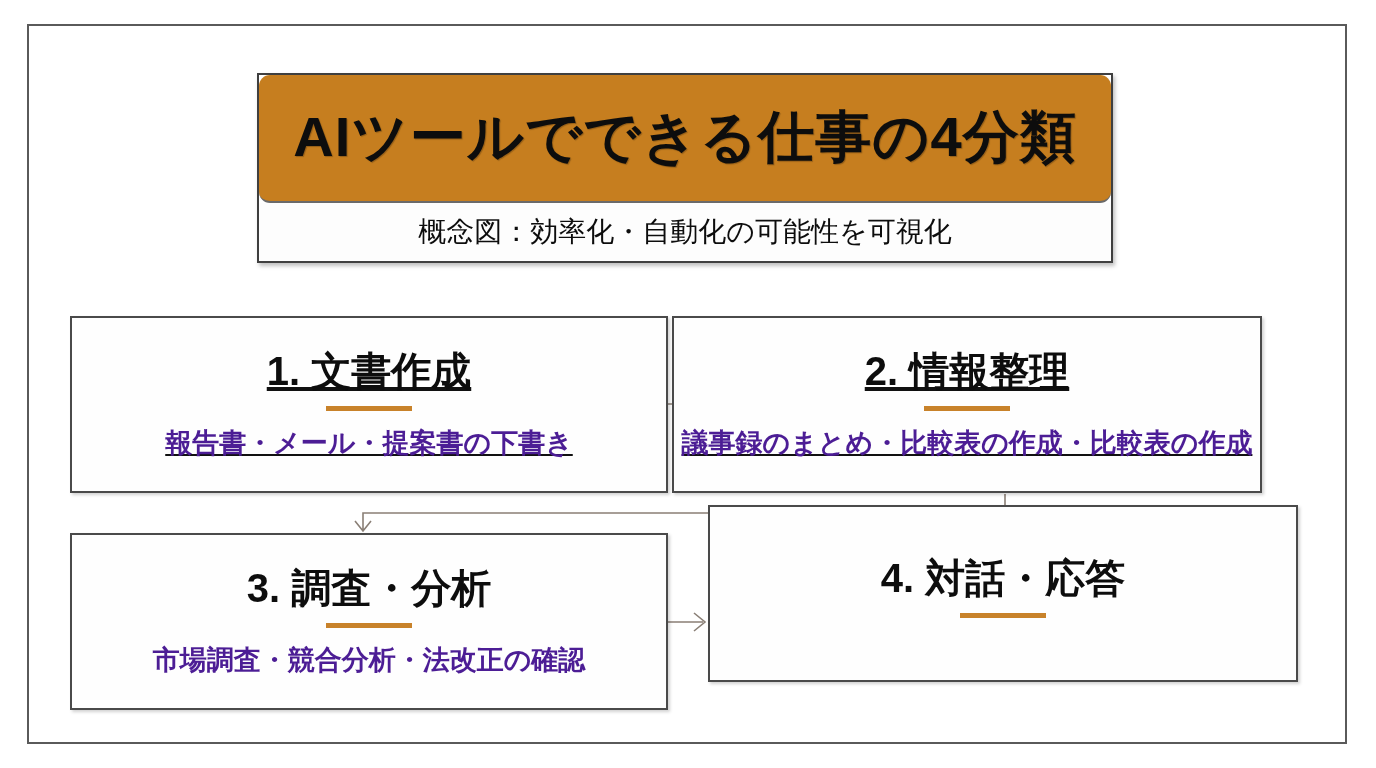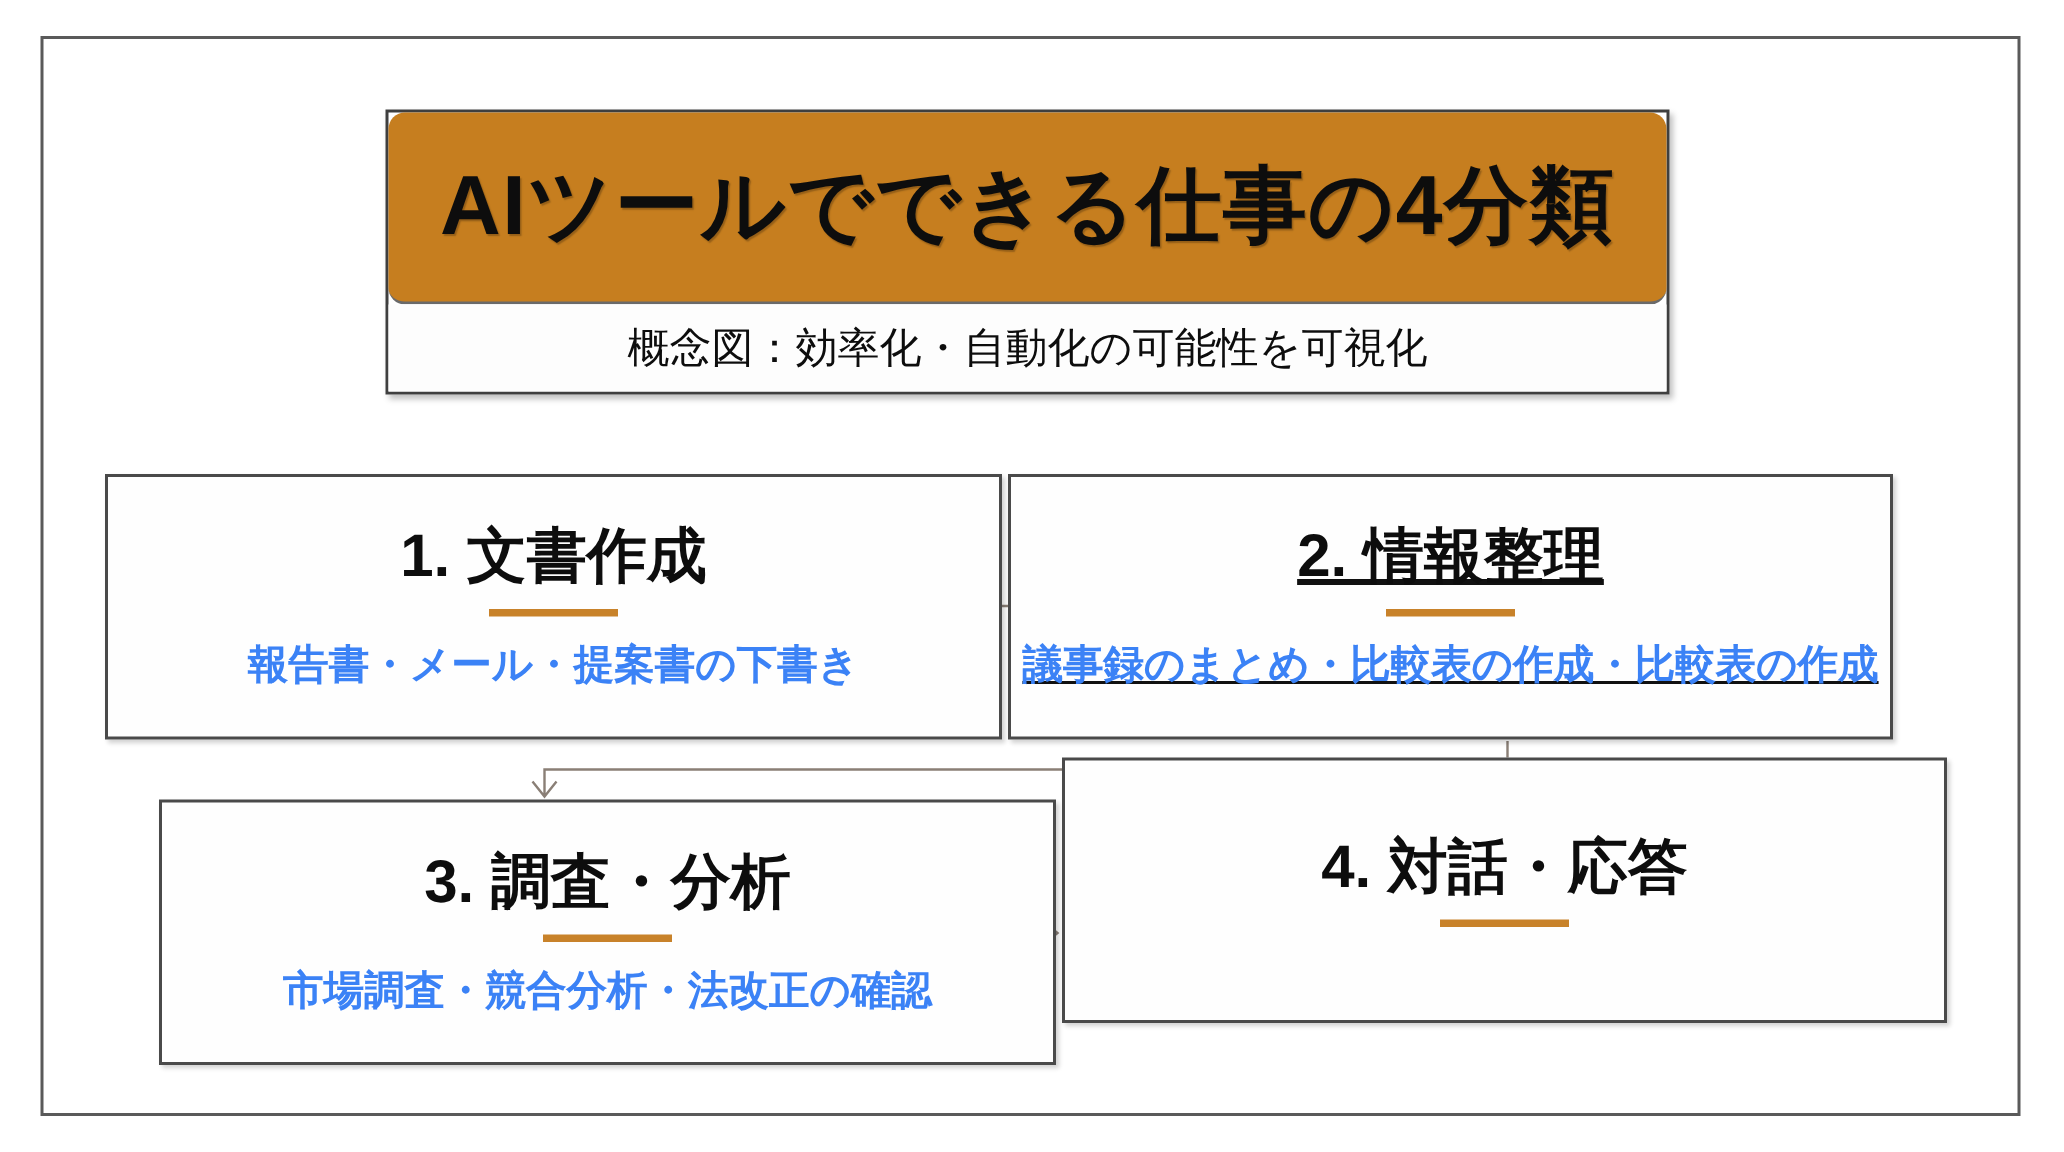--- a/index.html
+++ b/index.html
@@ -57,41 +57,41 @@
   .cat-box {
     position: absolute;
     background: #fefefe;
     border: 2px solid #4a4a4a;
     box-shadow: 2px 2px 3px rgba(0,0,0,0.18);
     display: flex;
     flex-direction: column;
     align-items: center;
     justify-content: center;
   }
-  .box-1 { left: 70px;  top: 316px; width: 598px; height: 177px; }
+  .box-1 { left: 70px;  top: 316px; width: 598px; height: 177px; text-decoration: underline; }
   .box-2 { left: 672px; top: 316px; width: 590px; height: 177px; text-decoration: underline; }
-  .box-3 { left: 70px;  top: 533px; width: 598px; height: 177px; margin-left: 36px; }
+  .box-3 { left: 70px;  top: 533px; width: 598px; height: 177px; }
   .box-4 { left: 708px; top: 505px; width: 590px; height: 177px; }
   .cat-heading {
     font-size: 40px;
     font-weight: bold;
     line-height: 1.15;
     color: #0d0d0d;
     white-space: nowrap;
   }
   .accent-divider {
     width: 86px;
     height: 5px;
     background: #C8822A;
     margin: 12px 0 14px 0;
   }
   .cat-desc {
     font-size: 27px;
     font-weight: bold;
-    color: #3b82f6;
+    color: #4c1d95;
     white-space: nowrap;
   }
   svg.flow-arrows {
     position: absolute;
     left: 0; top: 0;
     width: 1376px; height: 768px;
     pointer-events: none;
   }
   svg.flow-arrows path {
     fill: none;

